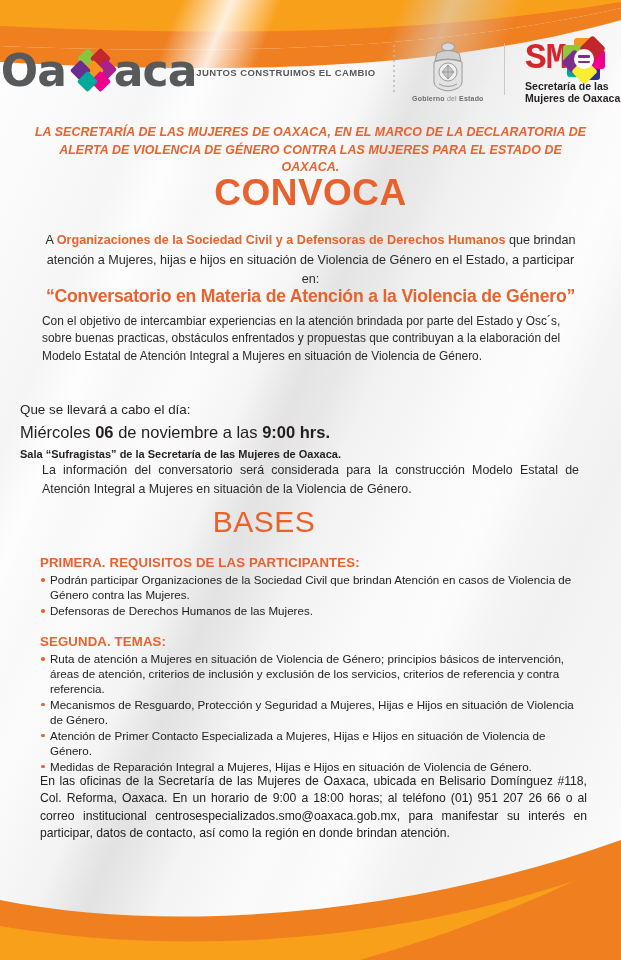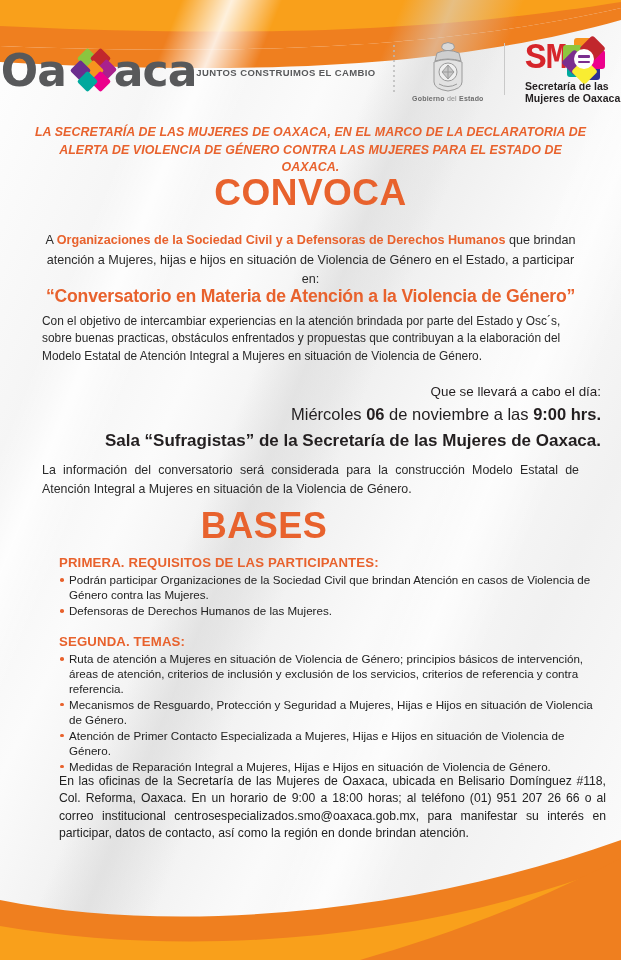--- a/index.html
+++ b/index.html
@@ -97,37 +97,37 @@
   .eventtitle{
     position:absolute;top:286px;left:20px;width:581px;text-align:center;
     font-size:17.6px;font-weight:bold;color:#E8622D;letter-spacing:-.2px;
   }
   .objetivo{
     position:absolute;top:313px;left:42px;width:537px;text-align:left;
     font-size:11.9px;line-height:1.45;color:#2a2a2a;
   }
 
   .whenblock{
-    position:absolute;top:382px;left:20px;width:581px;text-align:right;color:#231F20;
+    position:absolute;top:400px;left:20px;width:581px;text-align:left;color:#231F20;
   }
   .when1{font-size:13.4px;line-height:1.5;}
   .when2{font-size:16.5px;line-height:1.55;}
-  .when3{font-size:17px;font-weight:bold;line-height:1.5;}
+  .when3{font-size:11px;font-weight:bold;line-height:1.5;}
   .when2 b{font-weight:bold;}
 
   .infoconstr{
     position:absolute;top:461px;left:42px;width:537px;text-align:justify;
     font-size:12.4px;line-height:1.5;color:#2a2a2a;
   }
   .bases{
     position:absolute;top:505px;left:0;width:528px;text-align:center;
-    font-size:36px;font-weight:bold;color:#E8622D;letter-spacing:.5px;
-  }
-
-  .section{position:absolute;left:40px;width:543px;margin-left:19px;}
+    font-size:30px;font-weight:normal;color:#E8622D;letter-spacing:.5px;
+  }
+
+  .section{position:absolute;left:40px;width:543px;}
   .sec-title{
     font-size:13.2px;font-weight:bold;color:#E8622D;letter-spacing:.15px;
     margin-bottom:3px;
   }
   .bullets{list-style:none;margin:0;padding:0;}
   .bullets li{
     position:relative;padding-left:10px;
     font-size:11.6px;line-height:1.29;color:#222;margin-bottom:1px;
     text-align:left;
   }

